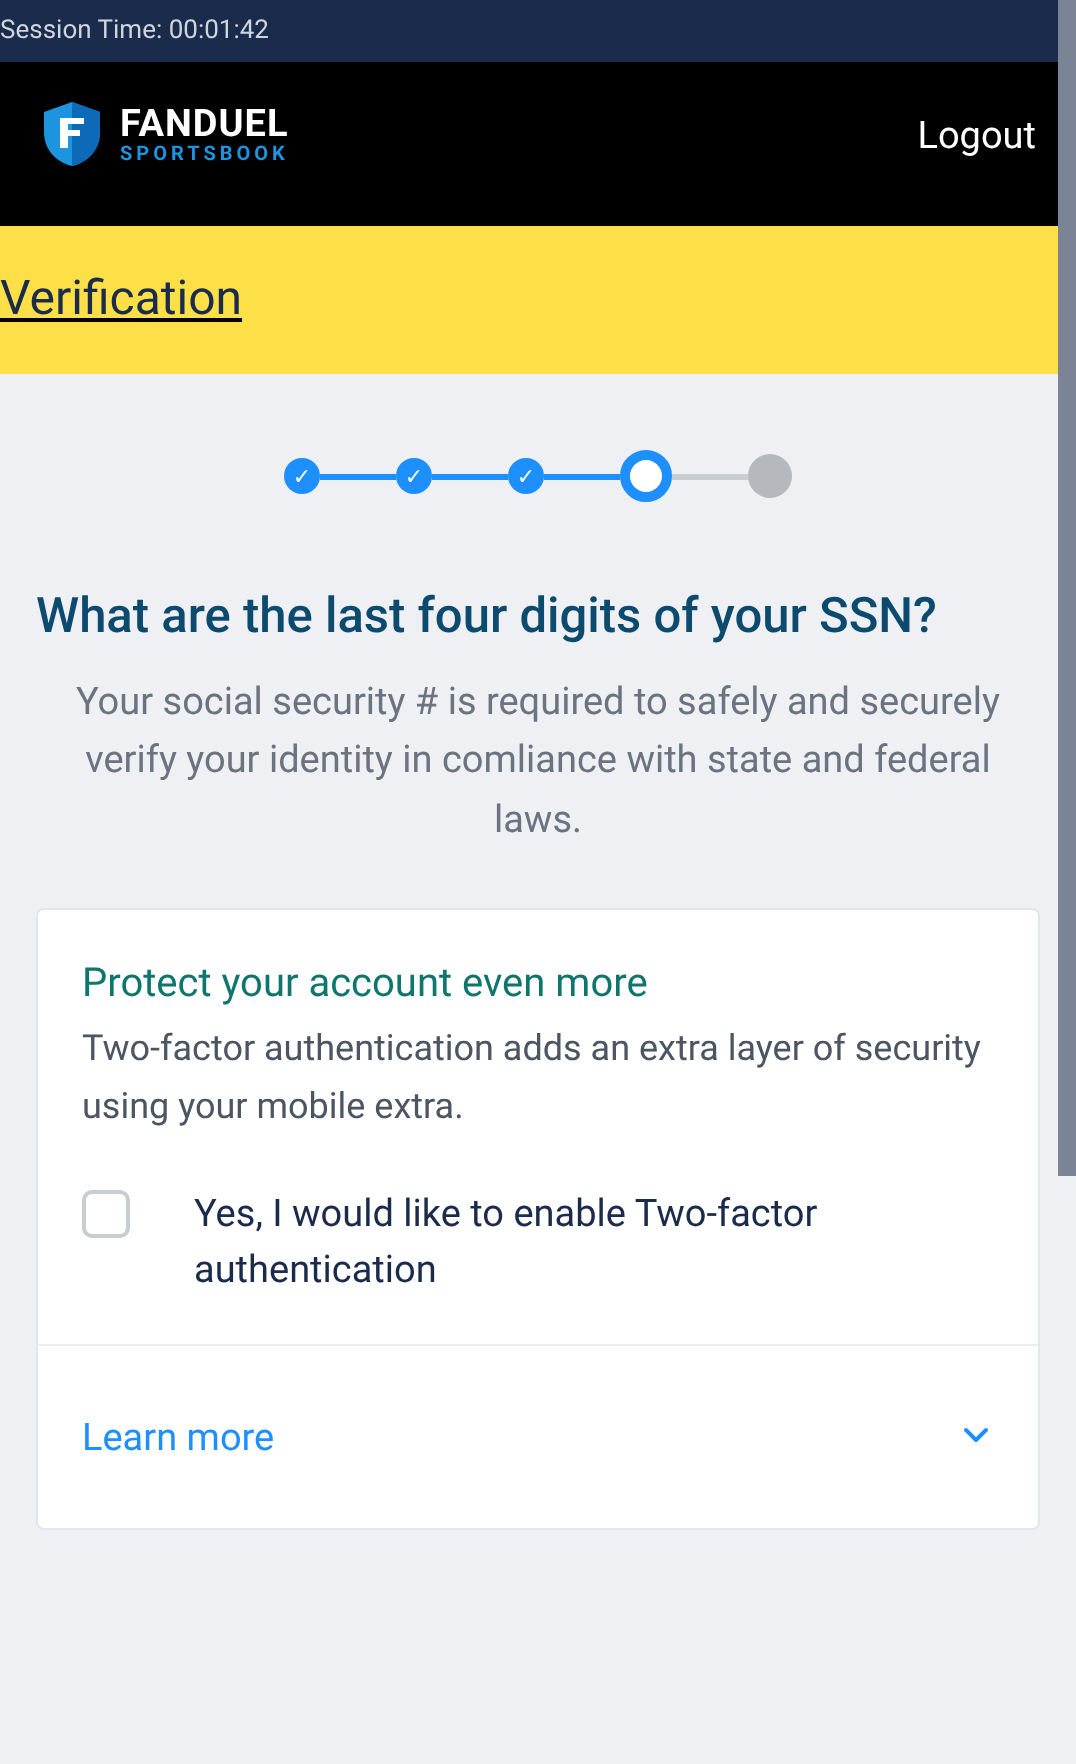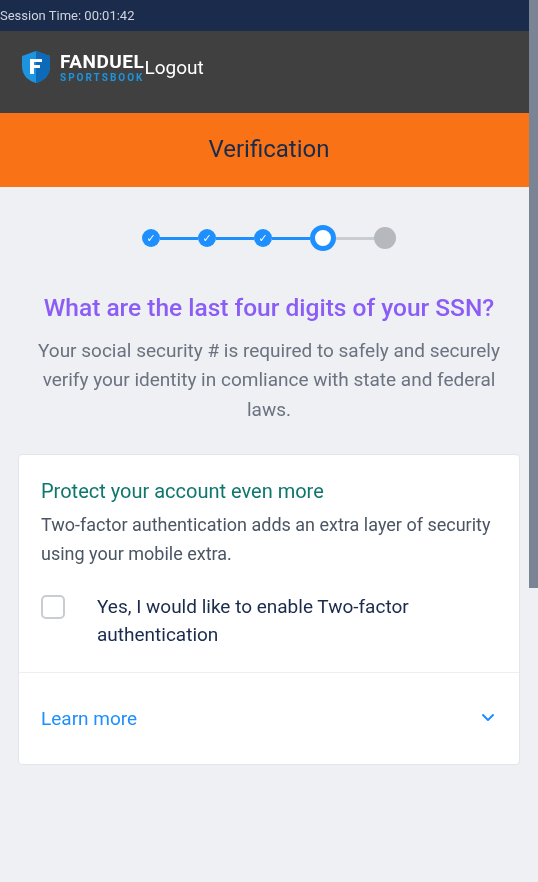--- a/index.html
+++ b/index.html
@@ -11,23 +11,24 @@
       overflow: hidden;
       position: relative;
     }
     .session-bar {
       background: #1a2b4c;
       color: #d0d5dd;
       font-size: 13px;
       padding: 8px 0;
     }
     .header {
-      background: #404040;
-      display: flex;
-      align-items: center;
+      background: #000000;
+      display: flex;
+      align-items: center;
+      justify-content: space-between;
       padding: 18px 20px 28px 20px;
     }
     .logo-wrap {
       display: flex;
       align-items: center;
       gap: 8px;
     }
     .logo-shield {
       width: 32px;
       height: 36px;
@@ -49,23 +50,24 @@
       font-size: 10px;
       letter-spacing: 2px;
       margin-top: 2px;
     }
     .logout {
       color: #ffffff;
       font-size: 19px;
       cursor: pointer;
     }
     .title-bar {
-      background: #f97316;
-      text-align: center;
+      background: #fde047;
+      text-align: left;
       padding: 22px 0 24px;
+      text-decoration: underline;
     }
     .title-text {
       color: #1a2b4c;
       font-size: 24px;
       font-weight: 400;
     }
     .content {
       padding: 38px 18px 0;
     }
     .stepper {
@@ -103,22 +105,22 @@
       height: 22px;
       border-radius: 50%;
       background: #b5b8bd;
     }
     .check {
       color: #fff;
       font-size: 11px;
       line-height: 1;
     }
     .question {
-      text-align: center;
-      color: #8b5cf6;
+      text-align: left;
+      color: #0c4a6e;
       font-size: 24.5px;
       font-weight: 500;
       margin-bottom: 14px;
     }
     .subtext {
       text-align: center;
       color: #6b7280;
       font-size: 19px;
       line-height: 1.55;
       padding: 0 4px;

